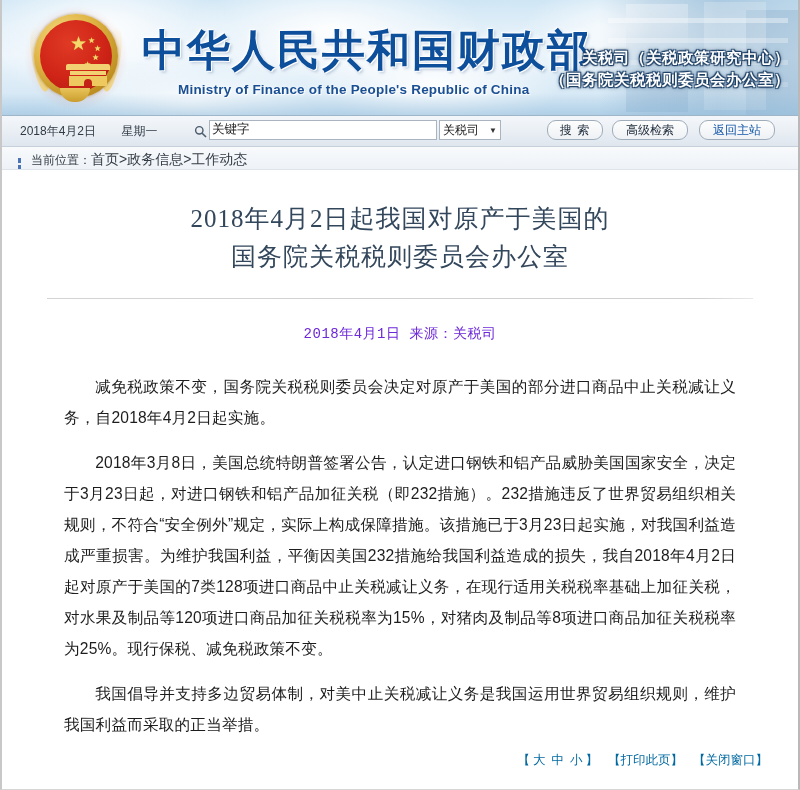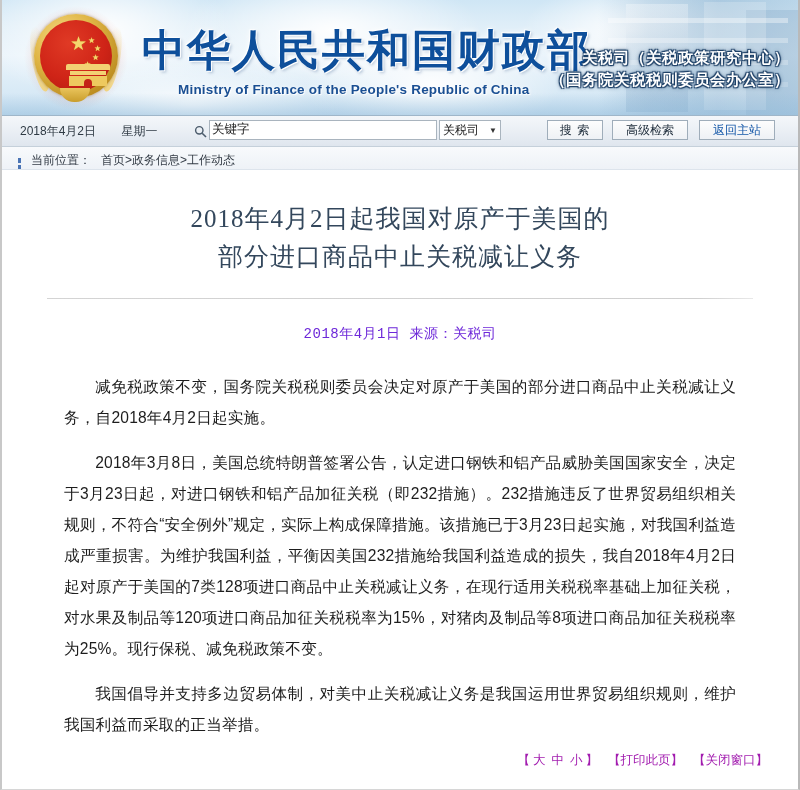--- a/index.html
+++ b/index.html
@@ -239,21 +239,21 @@
     justify-content: space-between;
     padding: 0 3px;
   }
   .sb-select .caret { font-size: 8px; color: #333; }
   .sb-btn {
     position: absolute;
     top: 4px;
     height: 20px;
     background: linear-gradient(to bottom, #fdfdfd, #eef1f5);
     border: 1px solid #9fadba;
-    border-radius: 0;
+    border-radius: 9px;
     box-sizing: border-box;
     font-size: 12px;
     color: #23313f;
     display: flex;
     align-items: center;
     justify-content: center;
     letter-spacing: 1px;
   }
   .btn-search { left: 545px; width: 56px; }
   .btn-adv    { left: 610px; width: 76px; letter-spacing: 0; }
@@ -280,22 +280,22 @@
     position: absolute; left: 0; top: 5px;
     width: 3px; height: 2px; background: #eef2f7;
   }
   .crumb-label {
     margin-left: 10px;
     font-size: 12px;
     color: #333b45;
     white-space: nowrap;
   }
   .crumb-path {
-    margin-left: 10px;
-    font-size: 12px;
+    margin-left: 0;
+    font-size: 14px;
     color: #333b45;
     white-space: nowrap;
   }
 
   
   .article {
     position: relative;
     padding: 0;
   }
   .art-title {
@@ -334,21 +334,21 @@
     text-justify: inter-ideograph;
     text-indent: 2em;
     margin: 14px 0 0 0;
     letter-spacing: .2px;
   }
   .art-foot {
     position: absolute;
     right: 30px;
     bottom: 20px;
     font-size: 12.5px;
-    color: #a21caf;
+    color: #0369a1;
     white-space: nowrap;
   }
   .art-foot span.grp { margin-left: 10px; }
   .art-foot .sizes b { font-weight: normal; padding: 0 3px; }
 </style>
 </head>
 <body>
 
 <div id="page">
 
@@ -417,21 +417,21 @@
 
   <div class="crumbbar">
     <div class="crumb-mark"></div>
     <div class="crumb-label">当前位置：</div>
     <div class="crumb-path">首页&gt;政务信息&gt;工作动态</div>
   </div>
 
   <div class="article">
     <div class="art-title">
       <span class="ln">2018年4月2日起我国对原产于美国的</span>
-      <span class="ln">部分进口商品中止关税减让义务</span>
+      <span class="ln">国务院关税税则委员会办公室</span>
     </div>
 
     <div class="art-rule"></div>
 
     <div class="art-meta">2018年4月1日 来源：关税司</div>
 
     <div class="art-body">
       <p>减免税政策不变，国务院关税税则委员会决定对原产于美国的部分进口商品中止关税减让义务，自2018年4月2日起实施。</p>
       <p>2018年3月8日，美国总统特朗普签署公告，认定进口钢铁和铝产品威胁美国国家安全，决定于3月23日起，对进口钢铁和铝产品加征关税（即232措施）。232措施违反了世界贸易组织相关规则，不符合“安全例外”规定，实际上构成保障措施。该措施已于3月23日起实施，对我国利益造成严重损害。为维护我国利益，平衡因美国232措施给我国利益造成的损失，我自2018年4月2日起对原产于美国的7类128项进口商品中止关税减让义务，在现行适用关税税率基础上加征关税，对水果及制品等120项进口商品加征关税税率为15%，对猪肉及制品等8项进口商品加征关税税率为25%。现行保税、减免税政策不变。</p>
       <p>我国倡导并支持多边贸易体制，对美中止关税减让义务是我国运用世界贸易组织规则，维护我国利益而采取的正当举措。</p>

